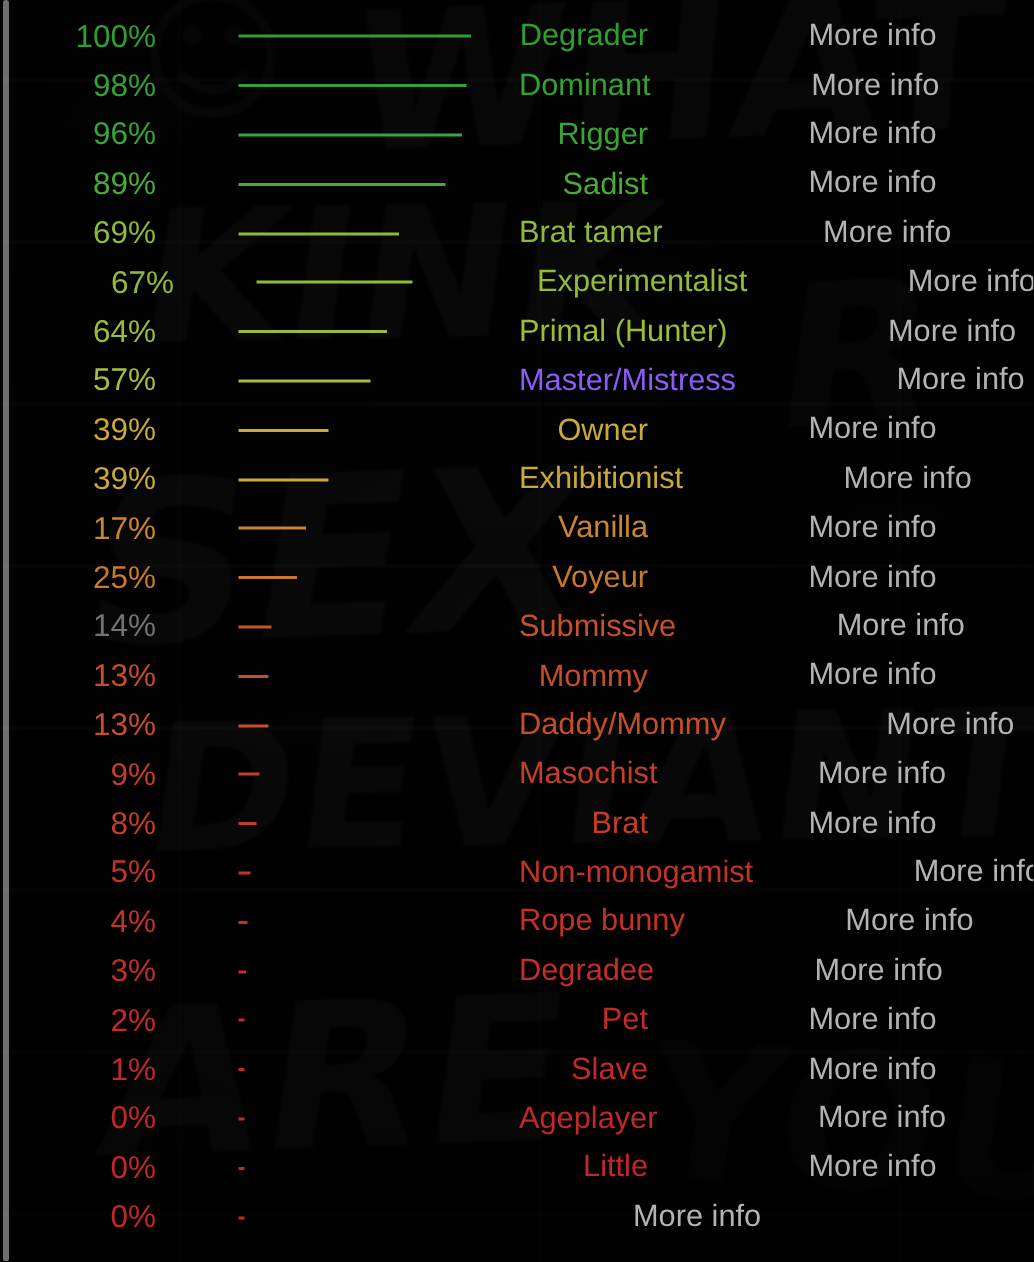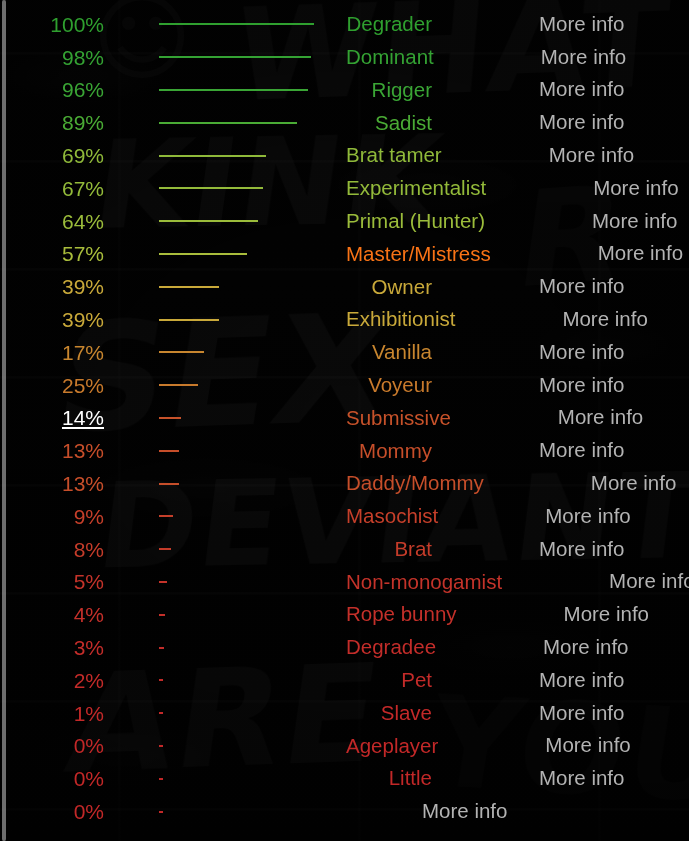--- a/index.html
+++ b/index.html
@@ -238,41 +238,41 @@
       </div>
       <div class="row">
         <div class="pct" style="color: rgb(143, 185, 58);">69%</div>
         <div class="bar-cell">
           <div class="bar" style="background: rgb(143, 185, 58); width: 107px;"></div>
         </div>
         <div class="name" style="color: rgb(143, 185, 58);">Brat tamer</div>
         <div class="info-cell"><span class="info-link">More info</span></div>
       </div>
       <div class="row">
-        <div class="pct" style="color: rgb(147, 186, 58);">67%</div>
+        <div class="pct" style="color: rgb(147, 186, 58); padding-left: 12px;">67%</div>
         <div class="bar-cell">
           <div class="bar" style="background: rgb(147, 186, 58); width: 104px;"></div>
         </div>
         <div class="name" style="color: rgb(147, 186, 58);">Experimentalist</div>
         <div class="info-cell"><span class="info-link">More info</span></div>
       </div>
       <div class="row">
         <div class="pct" style="color: rgb(155, 188, 59);">64%</div>
         <div class="bar-cell">
           <div class="bar" style="background: rgb(155, 188, 59); width: 99px;"></div>
         </div>
         <div class="name" style="color: rgb(155, 188, 59);">Primal (Hunter)</div>
         <div class="info-cell"><span class="info-link">More info</span></div>
       </div>
       <div class="row">
         <div class="pct" style="color: rgb(169, 189, 60);">57%</div>
         <div class="bar-cell">
           <div class="bar" style="background: rgb(169, 189, 60); width: 88px;"></div>
         </div>
-        <div class="name" style="color: #f97316; text-align: right;">Master/Mistress</div>
+        <div class="name" style="color: #8b5cf6; text-align: right;">Master/Mistress</div>
         <div class="info-cell"><span class="info-link">More info</span></div>
       </div>
       <div class="row">
         <div class="pct" style="color: rgb(201, 169, 58);">39%</div>
         <div class="bar-cell">
           <div class="bar" style="background: rgb(201, 169, 58); width: 60px;"></div>
         </div>
         <div class="name" style="color: rgb(201, 169, 58);">Owner</div>
         <div class="info-cell"><span class="info-link">More info</span></div>
       </div>
@@ -294,21 +294,21 @@
       </div>
       <div class="row">
         <div class="pct" style="color: rgb(200, 122, 44);">25%</div>
         <div class="bar-cell">
           <div class="bar" style="background: rgb(200, 122, 44); width: 39px;"></div>
         </div>
         <div class="name" style="color: rgb(200, 122, 44);">Voyeur</div>
         <div class="info-cell"><span class="info-link">More info</span></div>
       </div>
       <div class="row">
-        <div class="pct" style="color: #ffffff; text-decoration: underline;">14%</div>
+        <div class="pct" style="color: #737373;">14%</div>
         <div class="bar-cell">
           <div class="bar" style="background: rgb(199, 82, 42); width: 22px;"></div>
         </div>
         <div class="name" style="color: rgb(199, 82, 42);">Submissive</div>
         <div class="info-cell"><span class="info-link">More info</span></div>
       </div>
       <div class="row">
         <div class="pct" style="color: rgb(198, 78, 42);">13%</div>
         <div class="bar-cell">
           <div class="bar" style="background: rgb(198, 78, 42); width: 20px;"></div>

